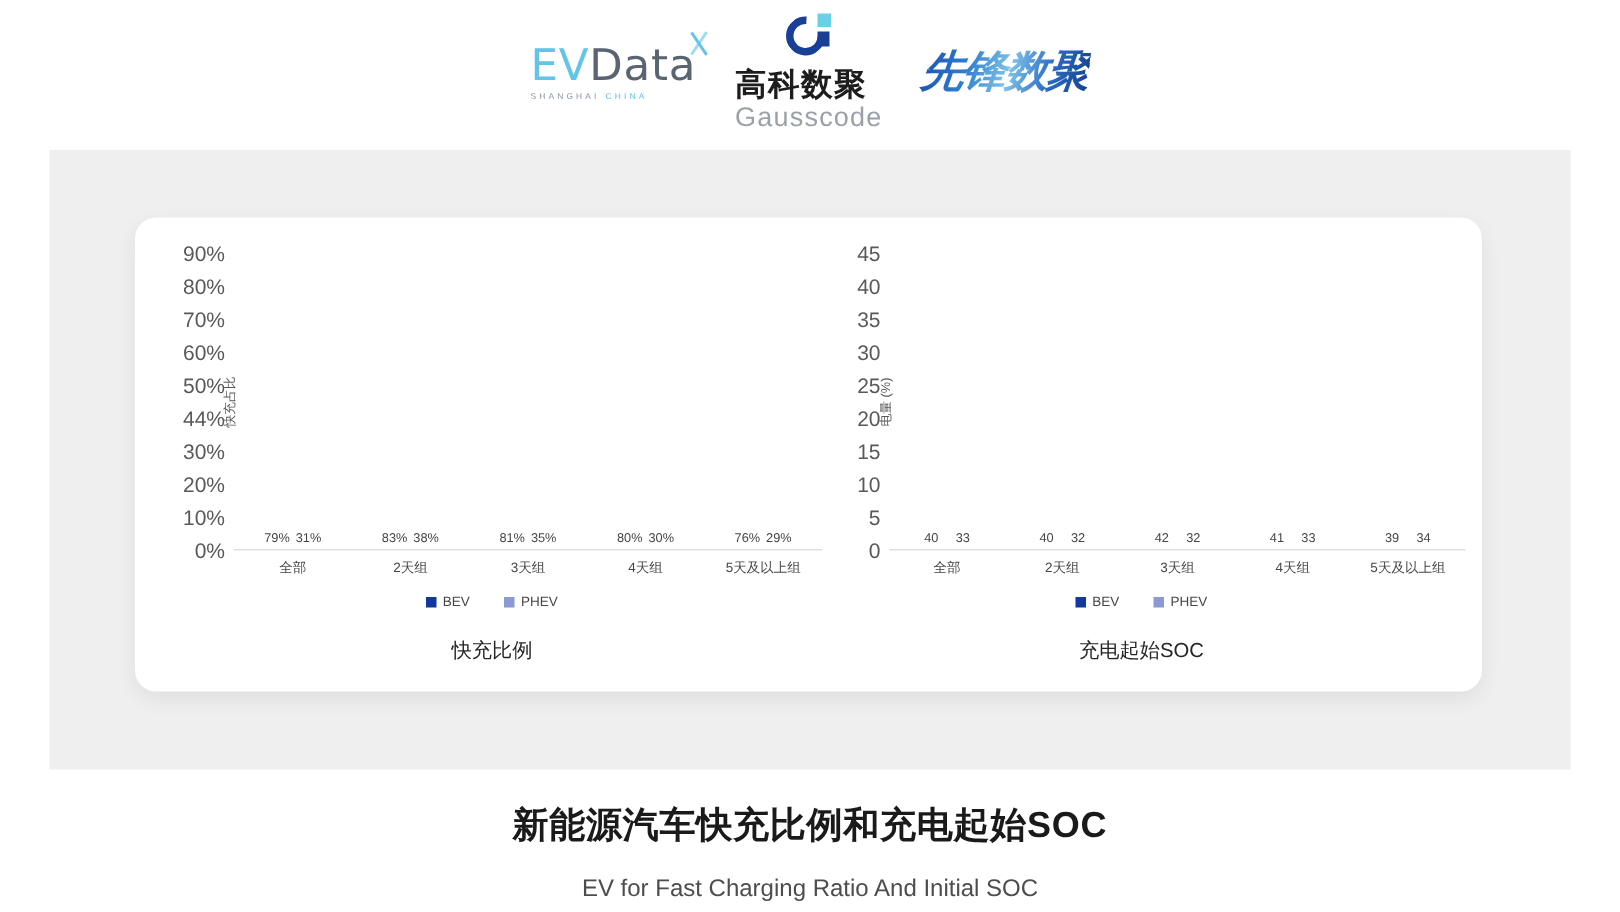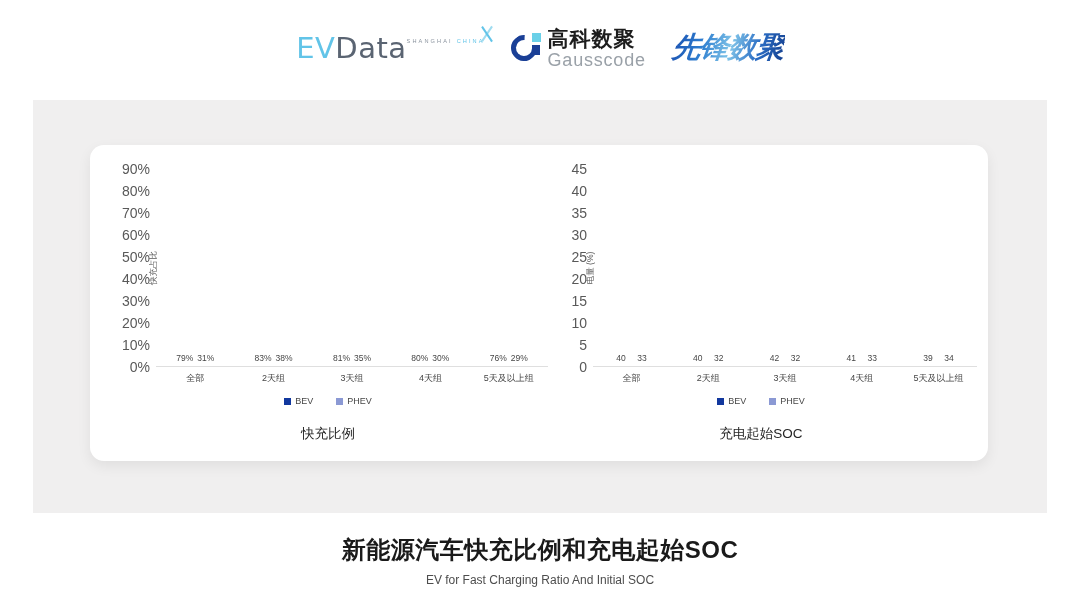--- a/index.html
+++ b/index.html
@@ -8,21 +8,21 @@
     background: #ffffff;
     font-family: "Liberation Sans", "DejaVu Sans", sans-serif;
     overflow: hidden;
   }
 
   
   .logo-strip {
     position: absolute; left: 0; top: 0; width: 1080px; height: 96px;
     display: flex; align-items: center; justify-content: center; gap: 26px;
   }
-  .logo { display: flex; flex-direction: row; justify-content: center; }
+  .logo { display: flex; flex-direction: column; justify-content: center; }
 
   
   .evdata { position: relative; }
   .evdata-main {
     font-size: 29px; letter-spacing: .5px; line-height: 1;
     font-family: "DejaVu Sans", sans-serif; font-weight: 400;
     display: flex; align-items: baseline;
   }
   .ev-part { color: #62c4e8; }
   .data-part { color: #5a6472; }
@@ -143,21 +143,21 @@
   }
 
   
   .title-block {
     position: absolute; left: 0; top: 534px; width: 1080px; text-align: center;
   }
   .main-title {
     font-size: 24px; font-weight: bold; color: #1a1a1a; letter-spacing: .5px;
   }
   .sub-title {
-    margin-top: 7px; font-size: 12px; color: #4d4d4d;
+    margin-top: 18px; font-size: 16px; color: #4d4d4d;
   }
 </style>
 </head>
 <body>
 
 <div class="logo-strip">
 
   <div class="logo evdata">
     <div class="evdata-main">
       <span class="ev-part">EV</span>
@@ -193,21 +193,21 @@
 <div class="white-card">
 
   <div class="chart-wrap" id="chart-left">
     <div class="plot">
       <div class="axis-title">快充占比</div>
       <div class="yticks">
           <div class="ytick" style="top: 100%;">0%</div>
           <div class="ytick" style="top: 88.8889%;">10%</div>
           <div class="ytick" style="top: 77.7778%;">20%</div>
           <div class="ytick" style="top: 66.6667%;">30%</div>
-          <div class="ytick" style="top: 55.5556%;">40%</div>
+          <div class="ytick" style="top: 55.5556%;">44%</div>
           <div class="ytick" style="top: 44.4444%;">50%</div>
           <div class="ytick" style="top: 33.3333%;">60%</div>
           <div class="ytick" style="top: 22.2222%;">70%</div>
           <div class="ytick" style="top: 11.1111%;">80%</div>
           <div class="ytick" style="top: 0%;">90%</div>
         </div>
       <div class="bars">
           <div class="group">
             <div class="bar bev" style="height: 87.7778%;">
               <span class="bar-label">79%</span>

